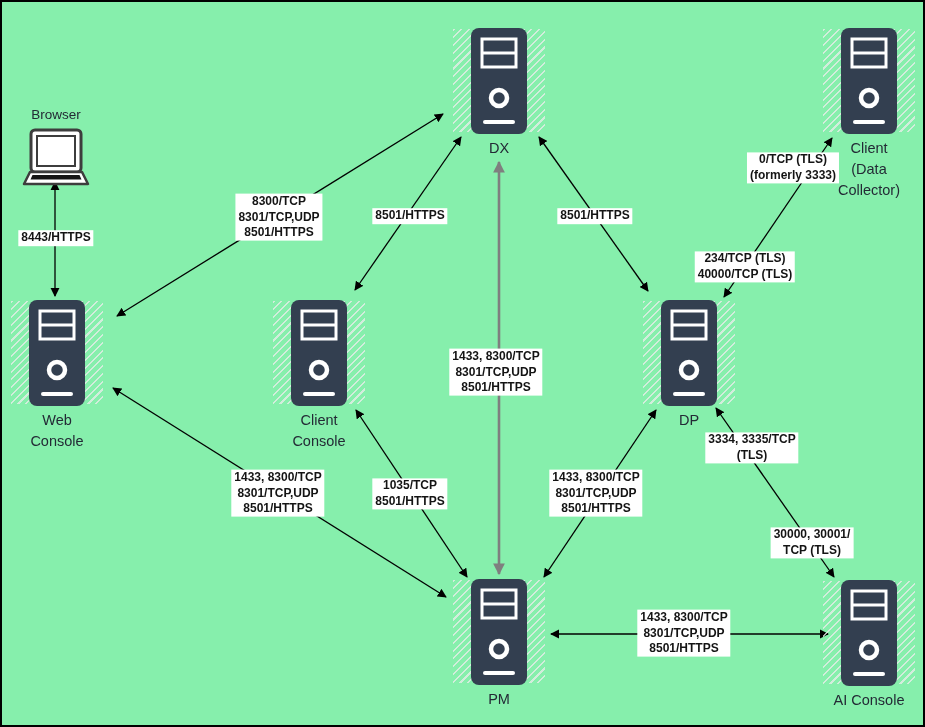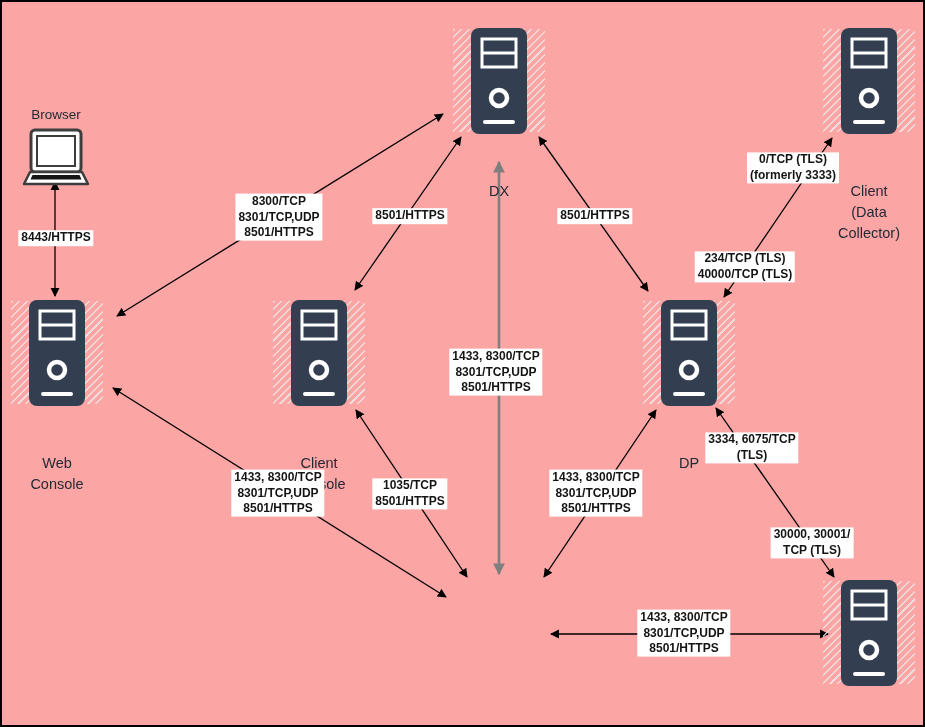--- a/index.html
+++ b/index.html
@@ -1,39 +1,39 @@
 <!DOCTYPE html>
 <html style="--server: #333F50; --line: #000000; --thick_line: #7f7f7f; --label: #232A35;"><head>
 <meta charset="utf-8">
 <style>
   html,body{margin:0;padding:0;background:#fff;}
   #canvas{
     position:relative;
     width:925px;height:727px;
     border:2px solid #000;
     box-sizing:border-box;
-    background:#fca5a5;
+    background:#86efac;
     font-family:"Liberation Sans", sans-serif;
     overflow:hidden;
   }
   #connectors{position:absolute;left:0;top:0;width:100%;height:100%;}
   .edge{stroke:var(--line,#000);stroke-width:1.3;fill:none;}
   .edge.thick{stroke:var(--thick_line,#7f7f7f);stroke-width:2.6;}
   .server-node{position:absolute;width:56px;height:106px;}
   .hatch{
     position:absolute;left:-18px;top:1px;width:92px;height:103px;
     background:repeating-linear-gradient(135deg,#ececec 0 1.5px,transparent 1.5px 5.5px);
     opacity:.75;
   }
   .server-icon{position:absolute;left:0;top:0;}
   .node-label{
     position:absolute;left:50%;transform:translateX(-50%);
     top:110px;width:max-content;max-width:120px;
     text-align:center;color:var(--label,#232a35);
-    font-size:14.5px;line-height:1.45;white-space:pre-line;margin-top:43px;
+    font-size:14.5px;line-height:1.45;white-space:pre-line;
   }
   .browser-node{position:absolute;left:20px;top:104px;width:68px;}
   .browser-node .node-label{top:-1px;position:relative;left:0;transform:none;margin:0 auto 2px auto;}
   .edge-label{
     position:absolute;transform:translate(-50%,-50%);
     background:#fff;color:#141414;
     font-size:12px;line-height:1.3;white-space:pre-line;text-align:center;
     padding:0 3px;width:max-content;max-width:130px;font-weight:bold;
   }
 </style>
@@ -131,20 +131,31 @@
     <svg class="server-icon" width="56" height="106" viewBox="0 0 56 106">
       <rect x="0" y="0" width="56" height="106" rx="8" style="fill:var(--server,#333F50)"></rect>
       <rect x="11" y="11" width="34" height="28" fill="none" stroke="#fff" stroke-width="3"></rect>
       <line x1="11" y1="25" x2="45" y2="25" stroke="#fff" stroke-width="3"></line>
       <circle cx="28" cy="70" r="8" fill="none" stroke="#fff" stroke-width="4.5"></circle>
       <line x1="14" y1="94" x2="42" y2="94" stroke="#fff" stroke-width="4" stroke-linecap="round"></line>
     </svg>
     <div class="node-label">DP</div>
   </div>
 
+  <div class="server-node" style="left:469px;top:577px">
+    <div class="hatch"></div>
+    <svg class="server-icon" width="56" height="106" viewBox="0 0 56 106">
+      <rect x="0" y="0" width="56" height="106" rx="8" style="fill:var(--server,#333F50)"></rect>
+      <rect x="11" y="11" width="34" height="28" fill="none" stroke="#fff" stroke-width="3"></rect>
+      <line x1="11" y1="25" x2="45" y2="25" stroke="#fff" stroke-width="3"></line>
+      <circle cx="28" cy="70" r="8" fill="none" stroke="#fff" stroke-width="4.5"></circle>
+      <line x1="14" y1="94" x2="42" y2="94" stroke="#fff" stroke-width="4" stroke-linecap="round"></line>
+    </svg>
+    <div class="node-label">PM</div>
+  </div>
 
   <div class="server-node" style="left:839px;top:578px">
     <div class="hatch"></div>
     <svg class="server-icon" width="56" height="106" viewBox="0 0 56 106">
       <rect x="0" y="0" width="56" height="106" rx="8" style="fill:var(--server,#333F50)"></rect>
       <rect x="11" y="11" width="34" height="28" fill="none" stroke="#fff" stroke-width="3"></rect>
       <line x1="11" y1="25" x2="45" y2="25" stroke="#fff" stroke-width="3"></line>
       <circle cx="28" cy="70" r="8" fill="none" stroke="#fff" stroke-width="4.5"></circle>
       <line x1="14" y1="94" x2="42" y2="94" stroke="#fff" stroke-width="4" stroke-linecap="round"></line>
     </svg>
@@ -165,21 +176,21 @@
   <div class="edge-label" style="left:743px;top:265px">234/TCP (TLS)
 40000/TCP (TLS)</div>
   <div class="edge-label" style="left:276px;top:491px">1433, 8300/TCP
 8301/TCP,UDP
 8501/HTTPS</div>
   <div class="edge-label" style="left:408px;top:492px">1035/TCP
 8501/HTTPS</div>
   <div class="edge-label" style="left:594px;top:491px">1433, 8300/TCP
 8301/TCP,UDP
 8501/HTTPS</div>
-  <div class="edge-label" style="left:750px;top:446px">3334, 6075/TCP
+  <div class="edge-label" style="left:750px;top:446px">3334, 3335/TCP
 (TLS)</div>
   <div class="edge-label" style="left:810px;top:541px">30000, 30001/
 TCP (TLS)</div>
   <div class="edge-label" style="left:682px;top:631px">1433, 8300/TCP
 8301/TCP,UDP
 8501/HTTPS</div>
 
 </div>
 
 </body></html>

